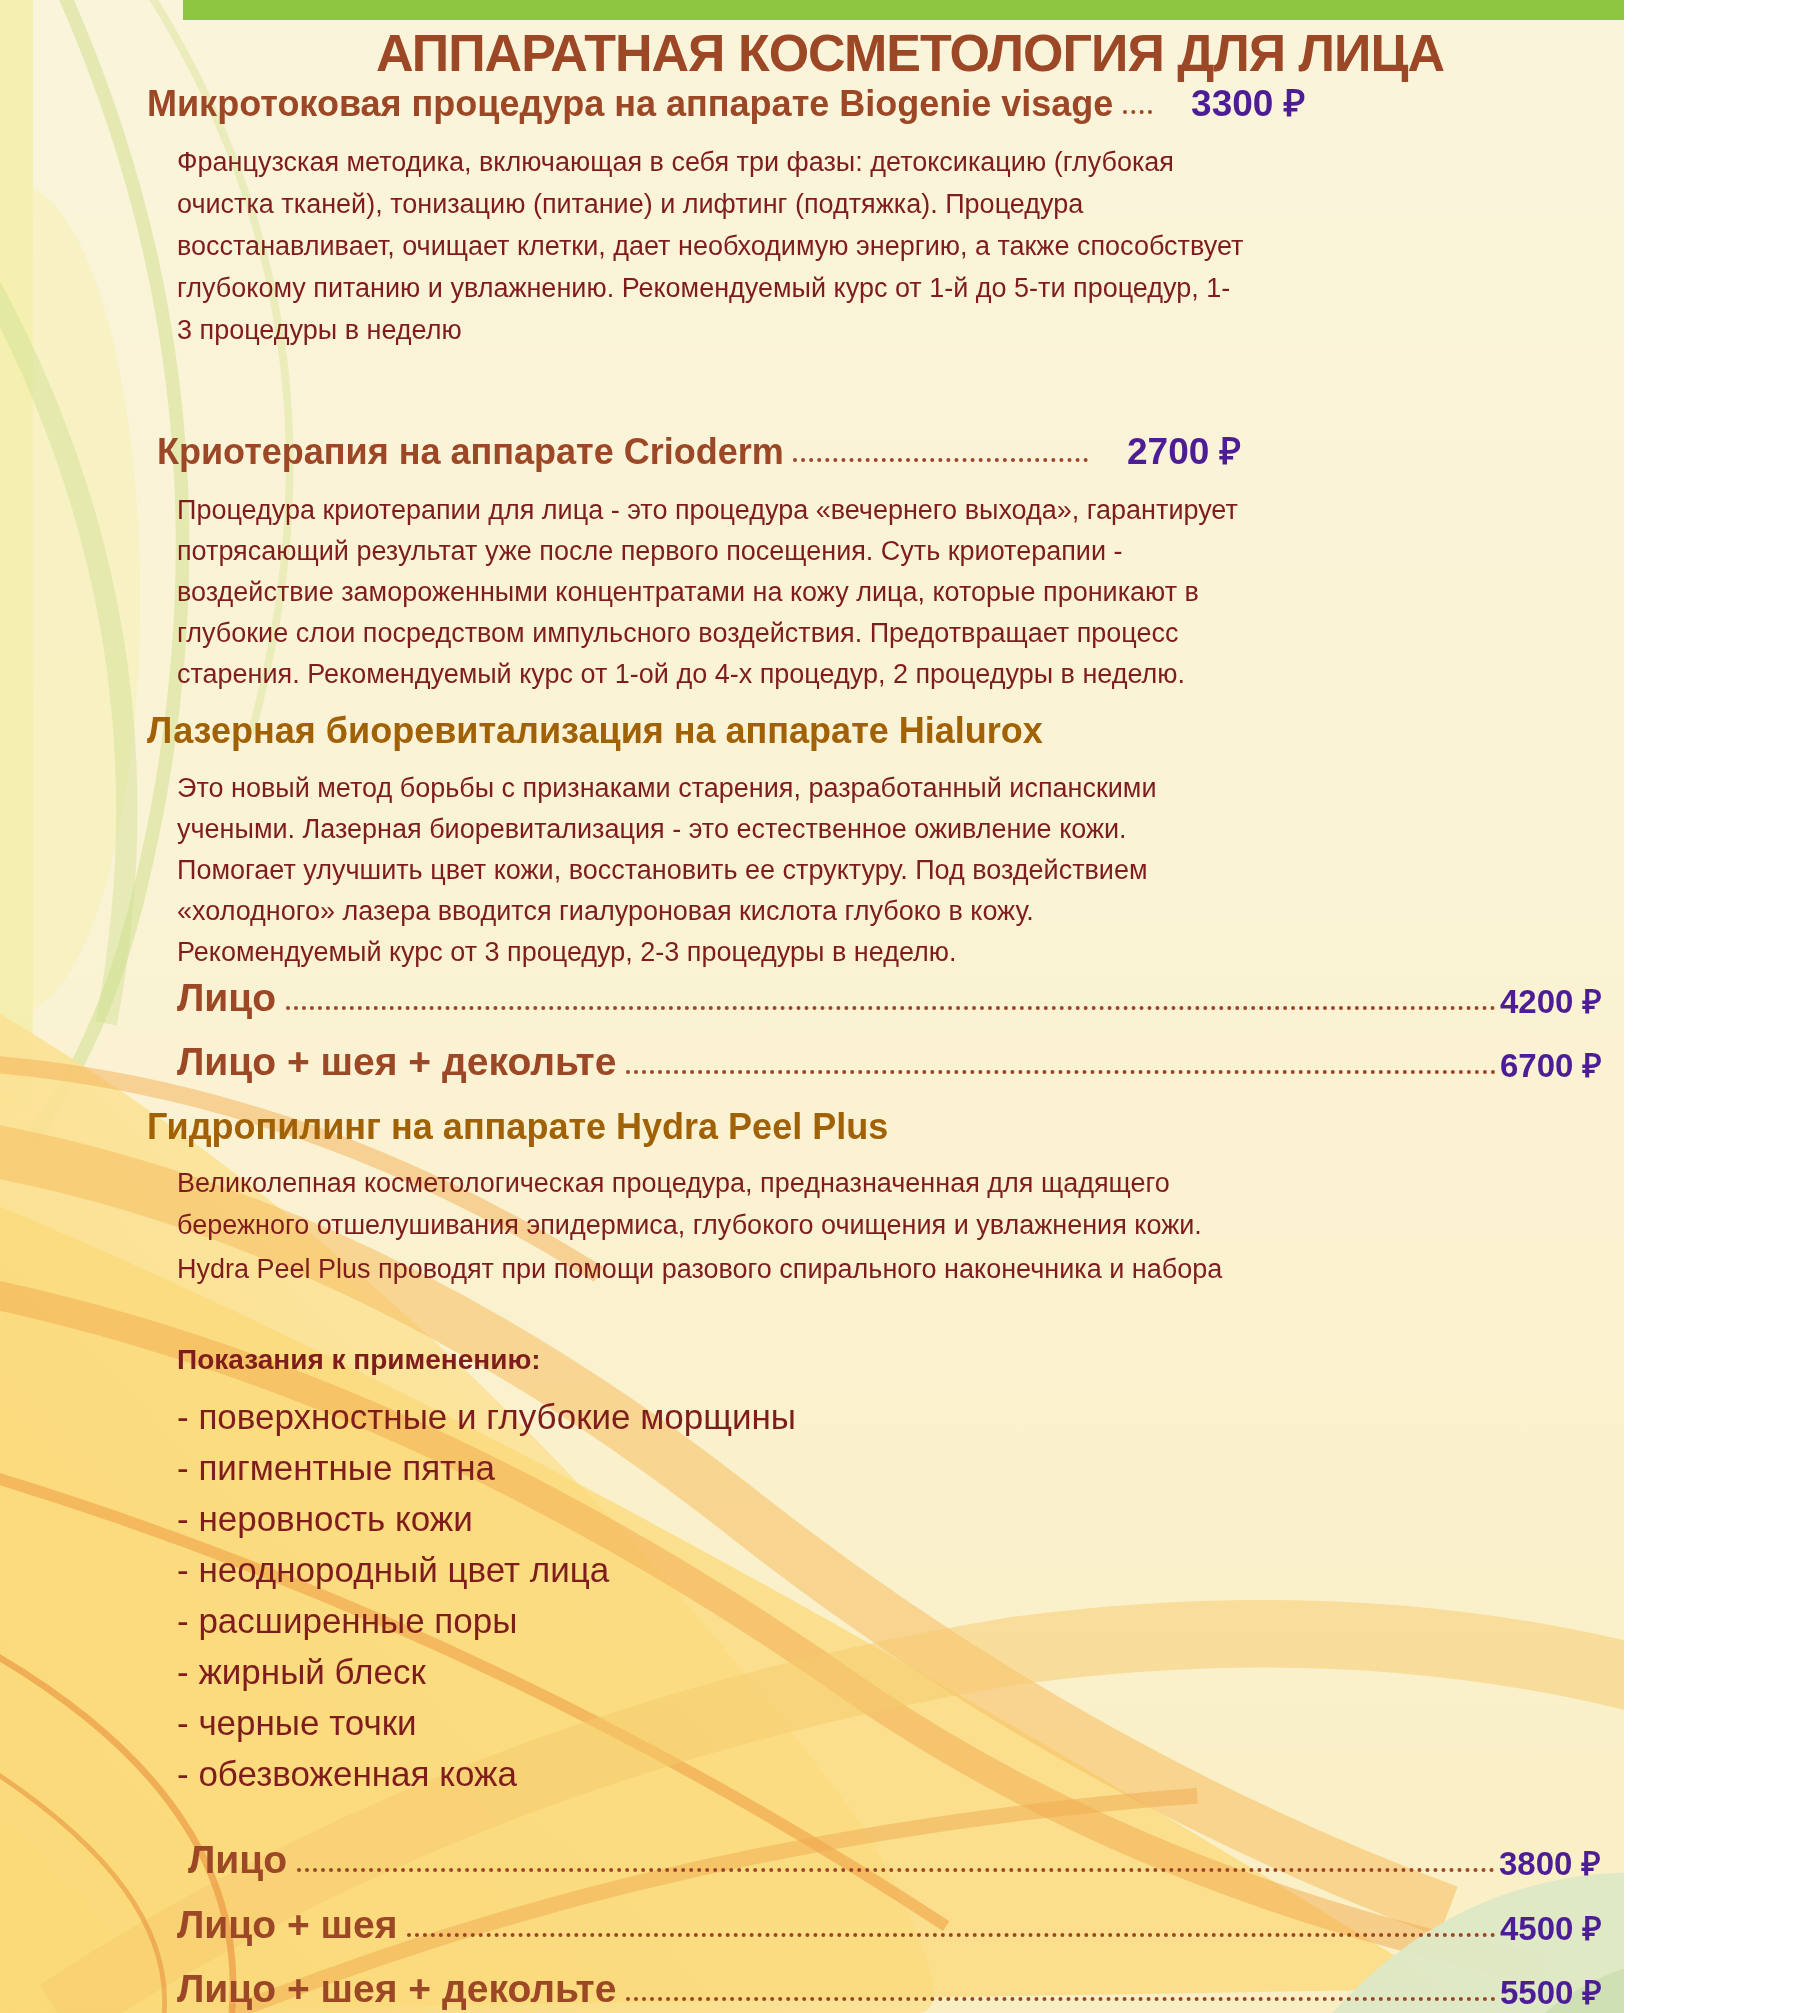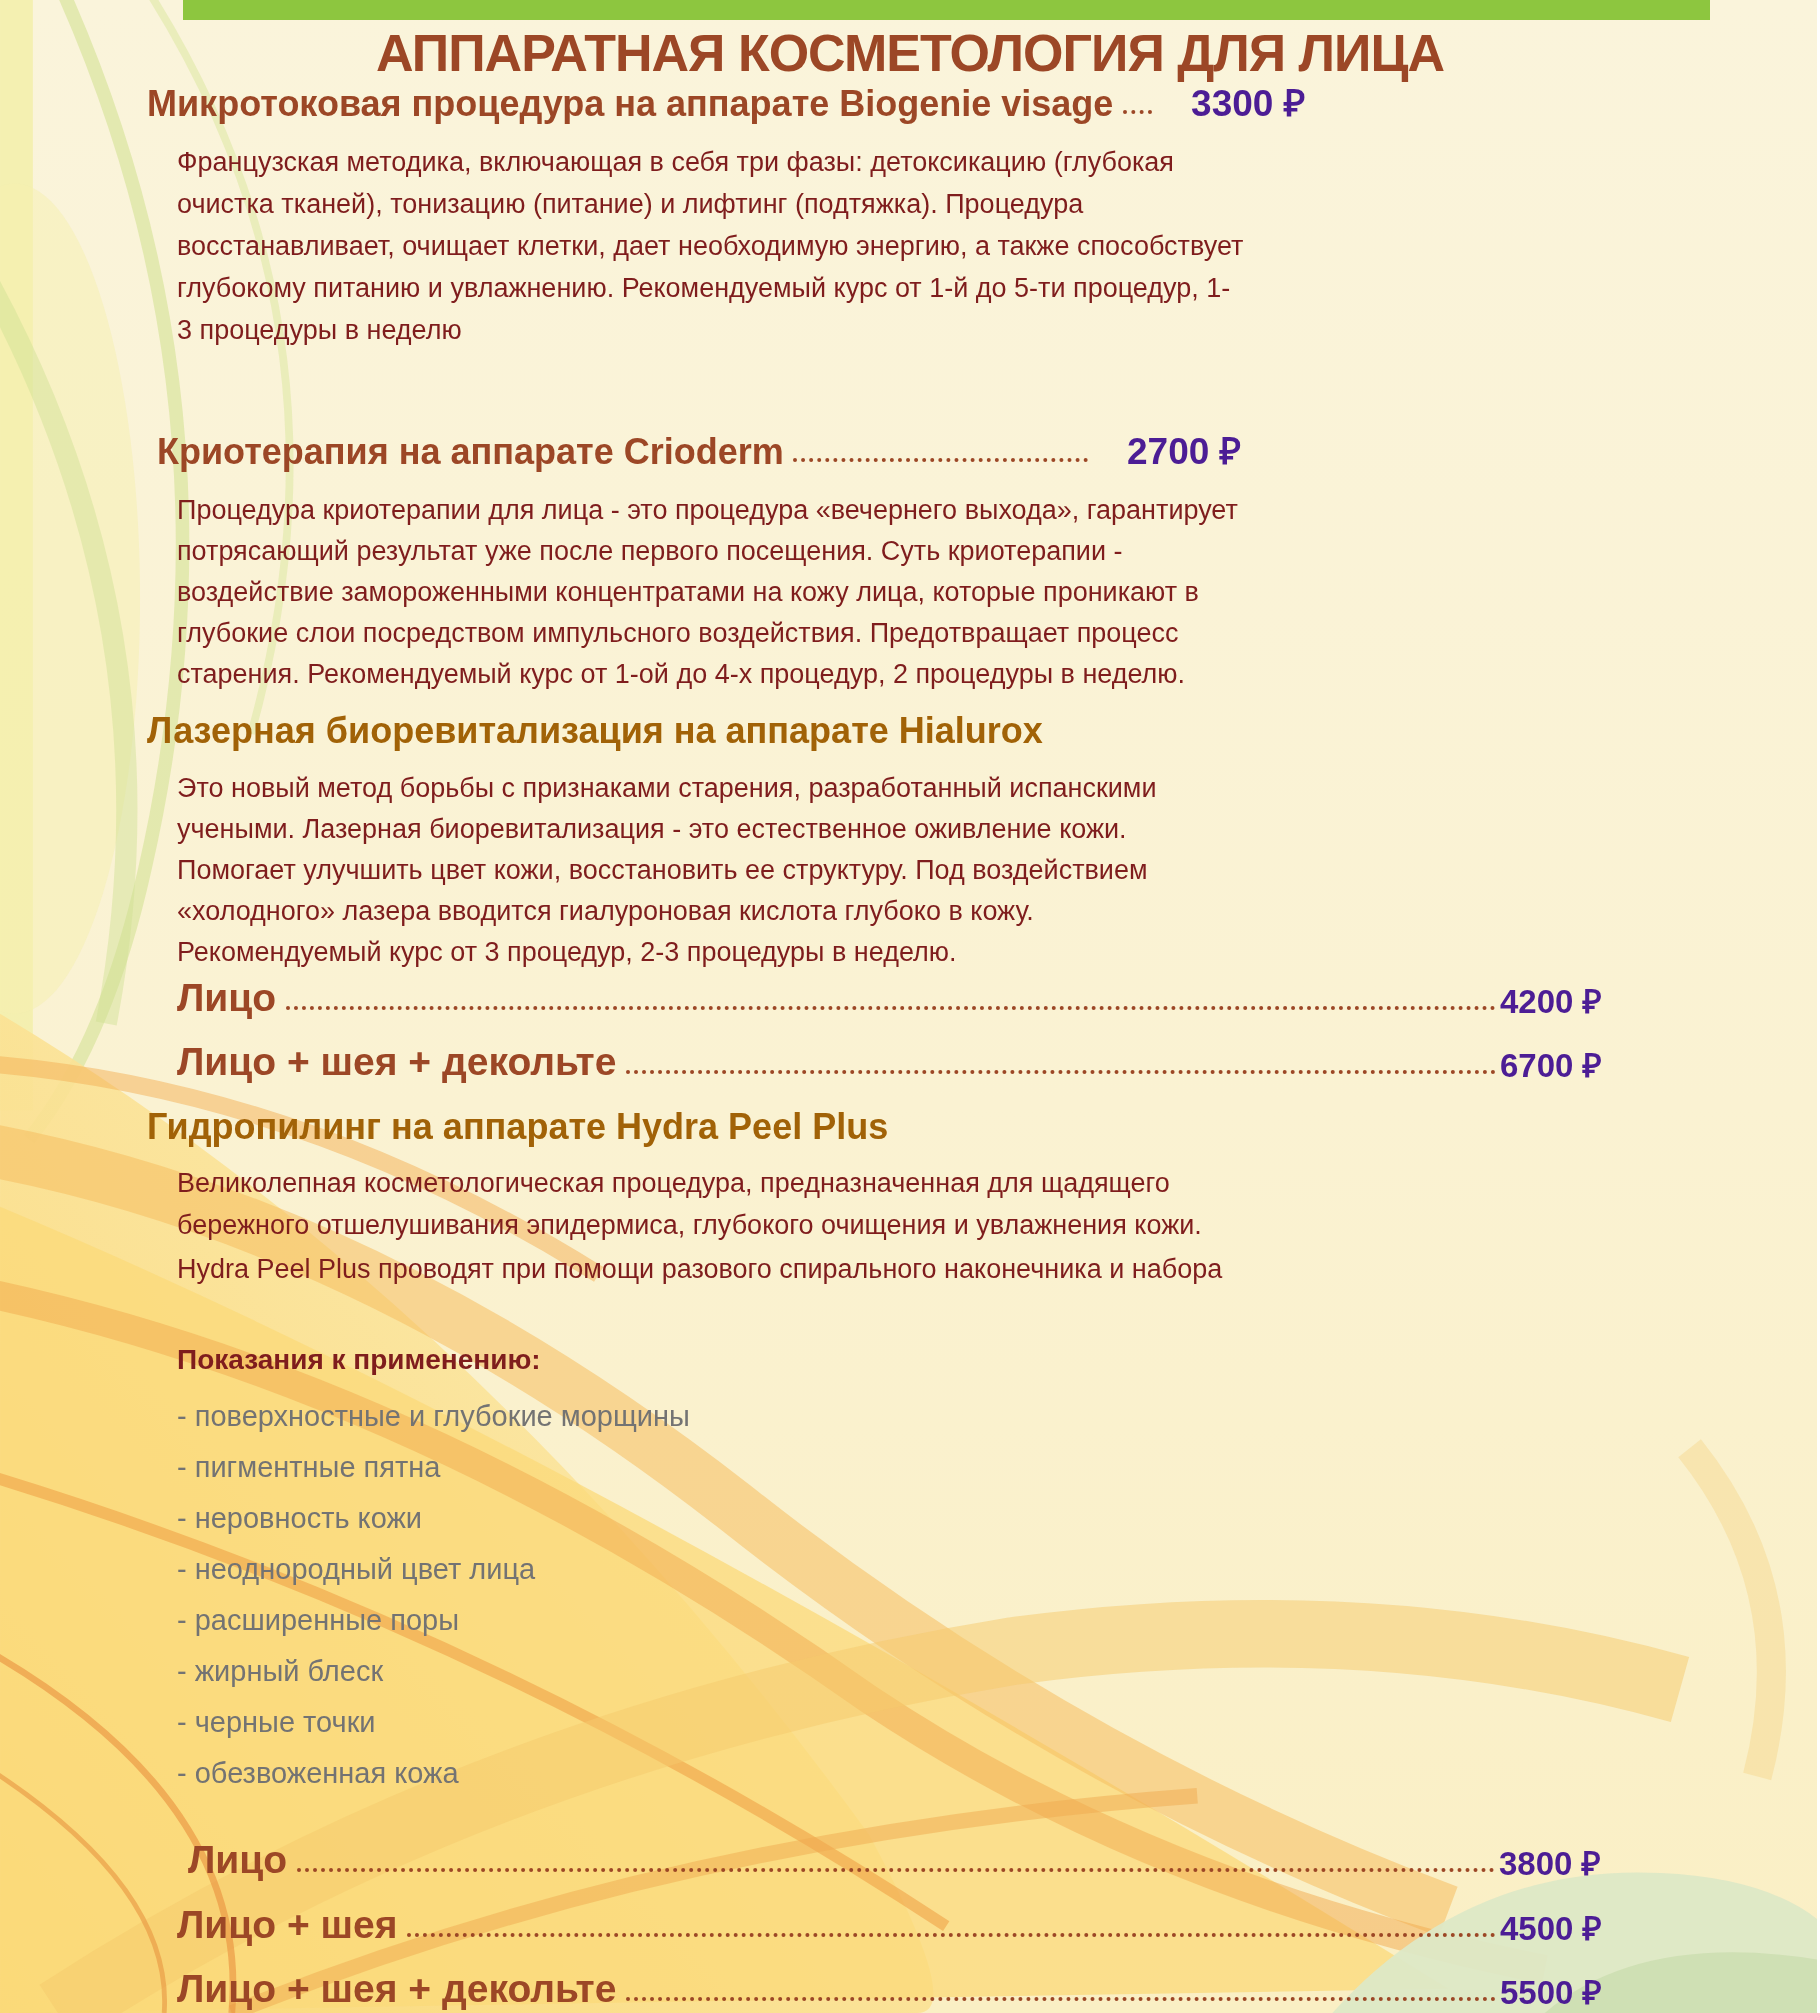--- a/index.html
+++ b/index.html
@@ -1,38 +1,38 @@
 <!DOCTYPE html>
 <html lang="ru"><head>
 <meta charset="utf-8">
 <style>
   * { margin:0; padding:0; box-sizing:border-box; }
   html,body { width:1820px; height:2013px; }
   body { font-family:"Liberation Sans", sans-serif; overflow:hidden; }
-  .page { position:relative; width:1817px; height:2013px; overflow:hidden; background:#faf3d8; }
+  .page { position:relative; width:1624px; height:2013px; overflow:hidden; background:#faf3d8; }
   .bg { position:absolute; left:0; top:0; z-index:0; }
   .green-bar { position:absolute; left:183px; top:0; width:1527px; height:20px; background:#8dc63f; z-index:2; }
   .title { position:absolute; left:0; top:23px; width:1820px; text-align:center;
            font-size:52px; font-weight:bold; color:#9c4726; letter-spacing:-1px; z-index:2; }
   .row { position:absolute; display:flex; align-items:flex-end; z-index:2; }
   .svc-title { font-size:36px; font-weight:bold; color:#9c4726; white-space:nowrap; line-height:1.06; }
   .row-lg .svc-title { font-size:39px; }
   .leader { flex:1; border-bottom:4.8px dotted #9c4726; margin:0 0 8.7px 9.7px; min-width:29px; }
   .price { font-size:37px; font-weight:bold; color:#4c1d95; white-space:nowrap; line-height:1.02; }
   .price-sm { width:126px; margin-left:39px; }
   .price-lg { width:140px; margin-left:4px; font-size:33px; }
   .head3 { position:absolute; left:147px; font-size:36px; font-weight:bold; color:#a16207;
            white-space:nowrap; z-index:2; }
   .para { position:absolute; left:177px; z-index:2; color:#7f1d1d; }
   .para-line { font-size:27px; line-height:42px; white-space:nowrap; }
   .lh42 .para-line { line-height:41px; }
   .ind-title { position:absolute; left:177px; font-size:28px; font-weight:bold; color:#7f1d1d;
                white-space:nowrap; z-index:2; }
   .ind-list { position:absolute; left:177px; top:1391px; list-style:none; z-index:2; }
-  .ind-list li { font-size:29px; line-height:51px; color:#737373; white-space:nowrap; }
+  .ind-list li { font-size:35px; line-height:51px; color:#7f1d1d; white-space:nowrap; }
 </style>
 </head>
 <body>
 
 <div class="page">
 
   <svg class="bg" width="1820" height="2013" viewBox="0 0 1885 2085">
     <defs>
       <linearGradient id="gBase" x1="0" y1="0" x2="0" y2="1">
         <stop offset="0" stop-color="#FAF4DB"></stop>

